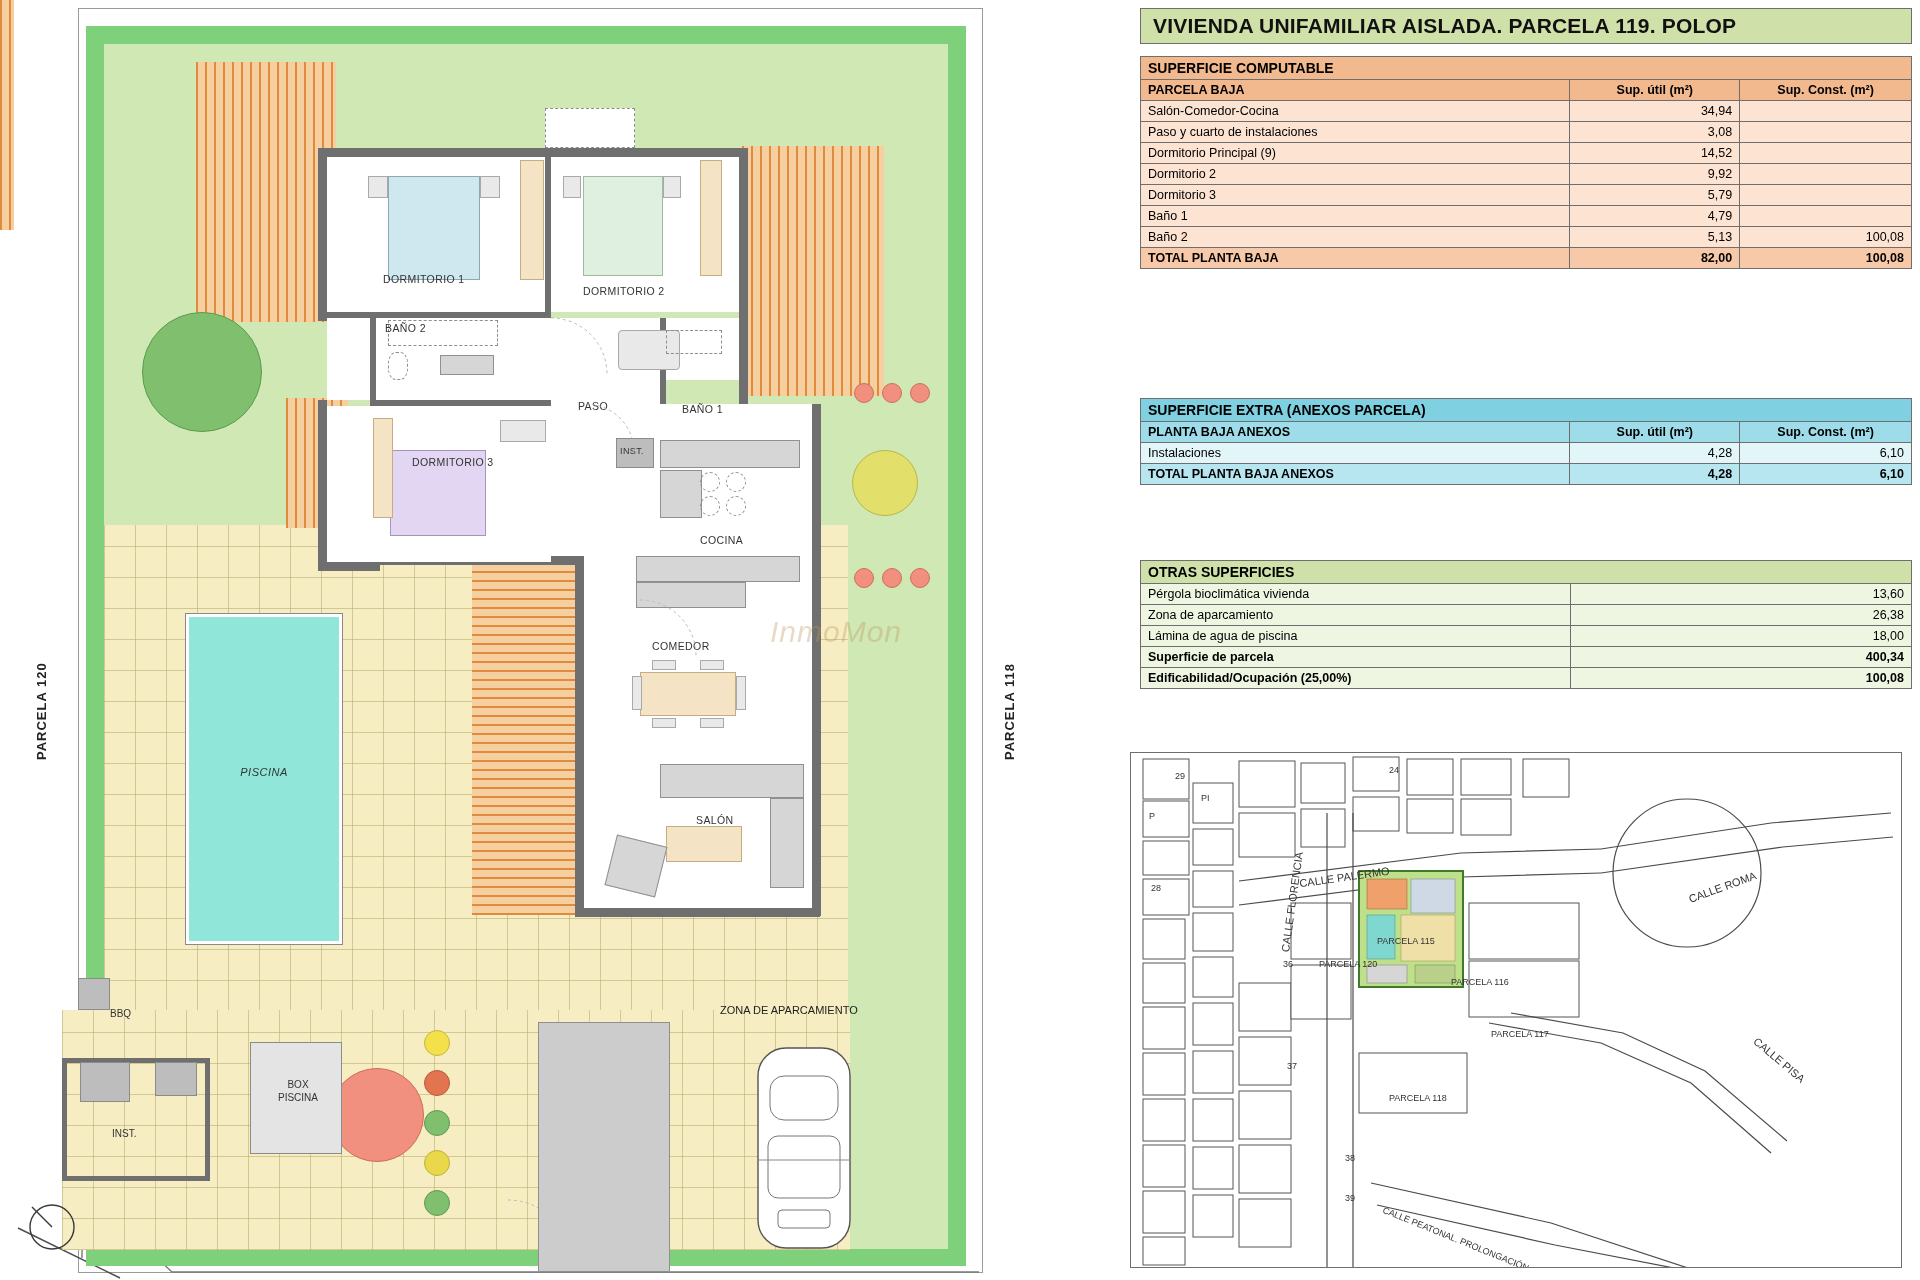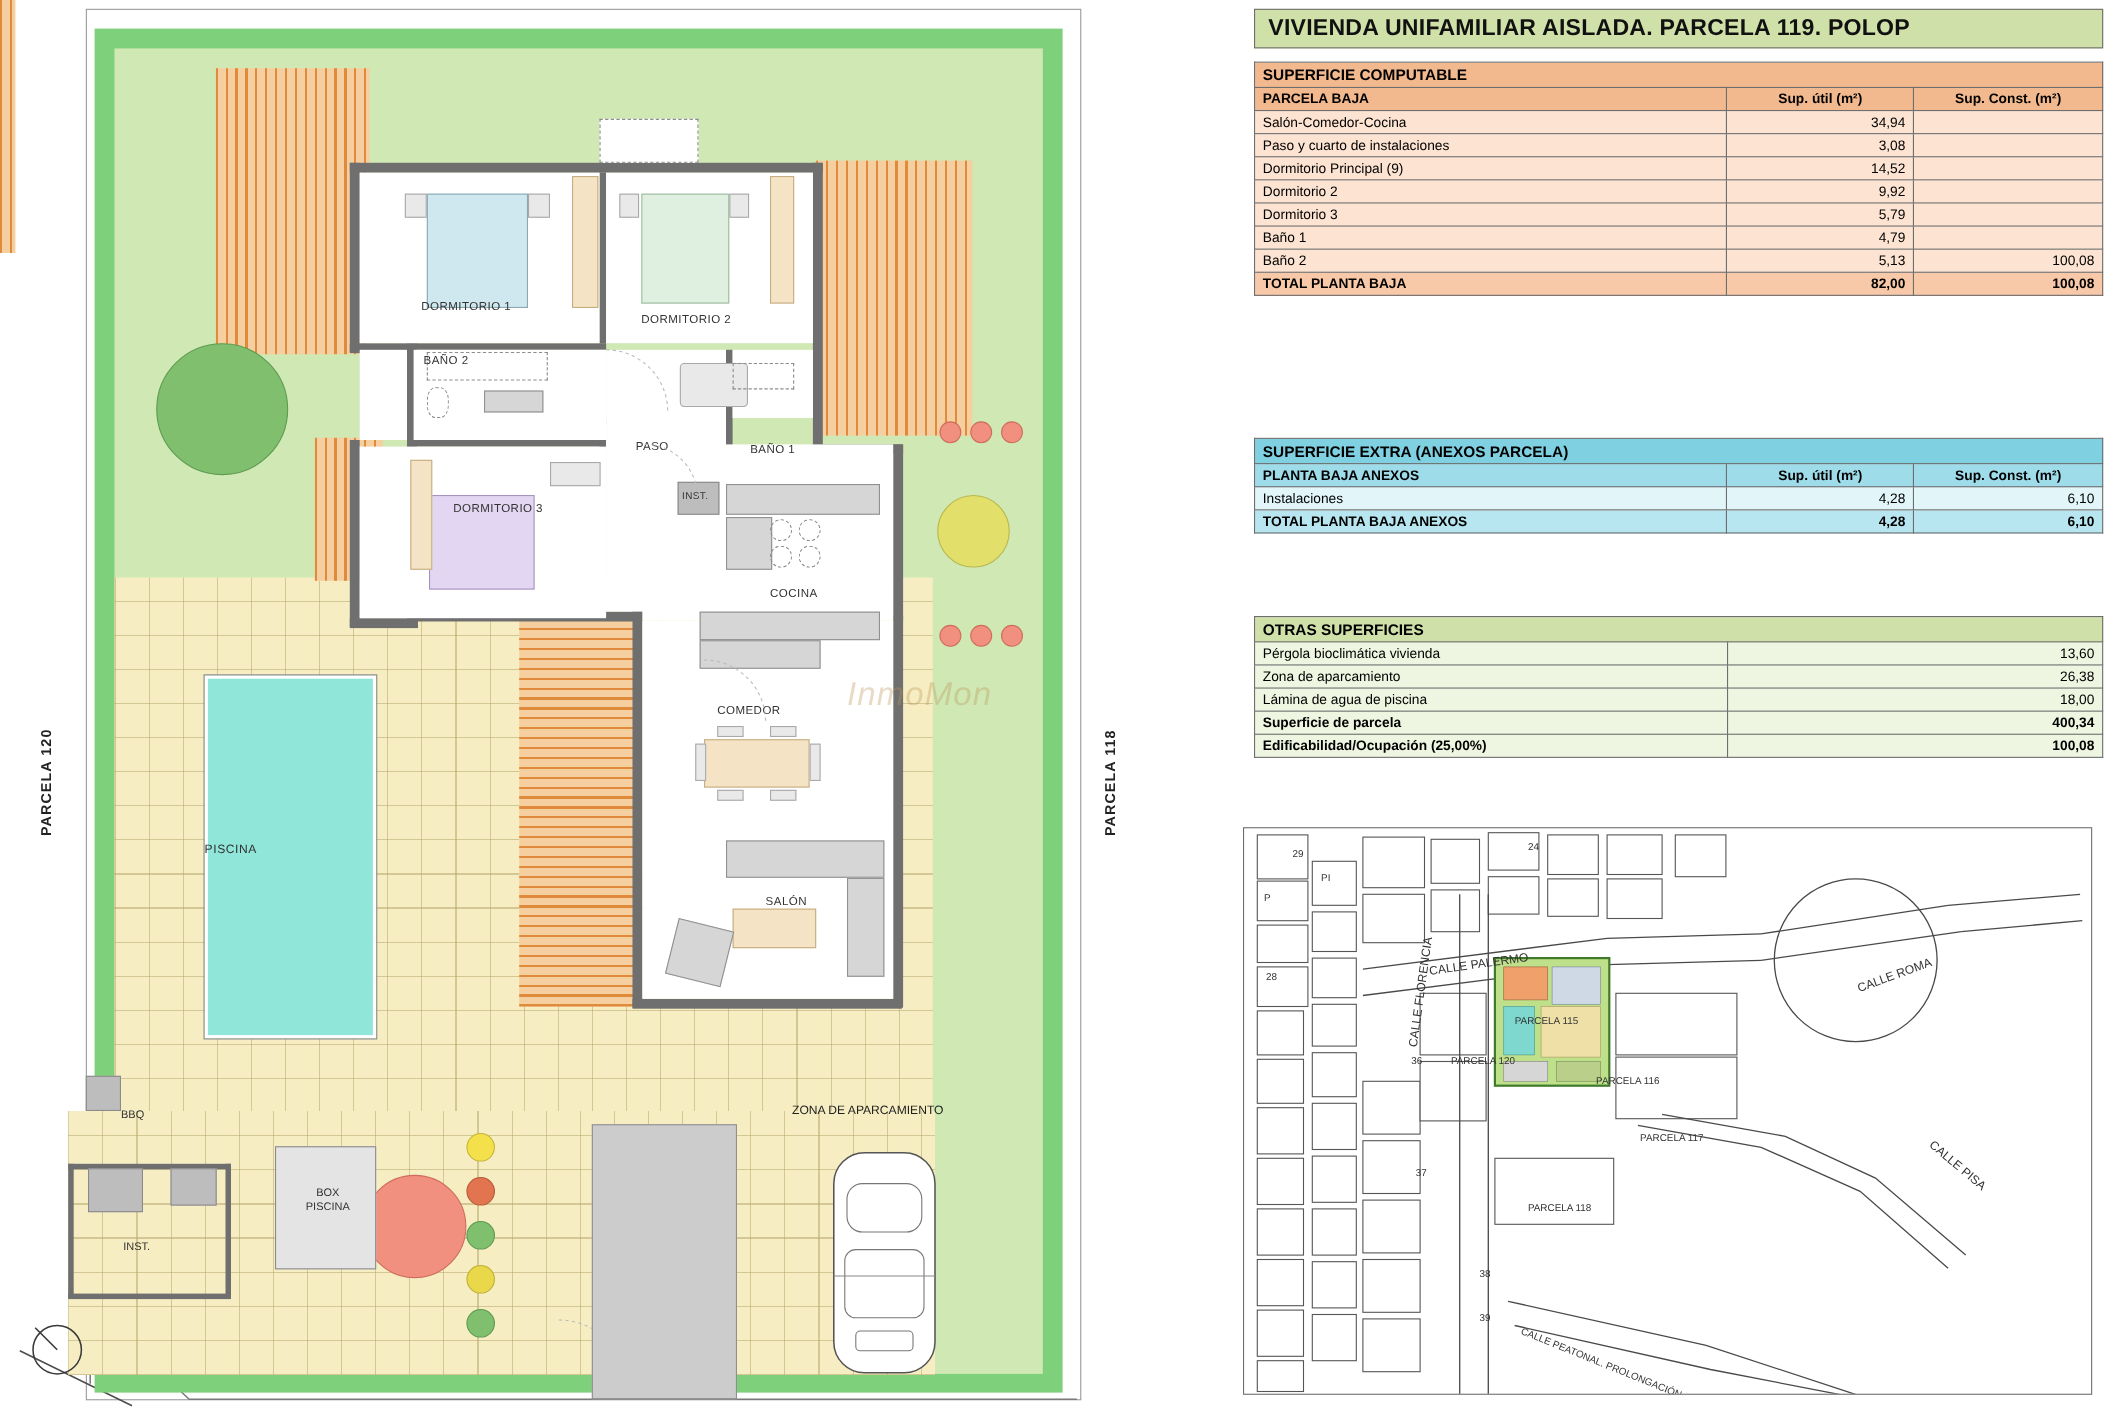--- a/index.html
+++ b/index.html
@@ -55,22 +55,22 @@
   .deck1 { position:absolute; left:196px; top:62px; width:140px; height:260px; }
   .deck2 { position:absolute; left:742px; top:146px; width:142px; height:250px; }
   .deck3 { position:absolute; left:286px; top:398px; width:62px; height:130px; }
   .deck4 { position:absolute; left:472px; top:560px; width:110px; height:355px; }
 
   
   .pool {
     position:absolute; left:186px; top:614px; width:156px; height:330px;
     background:#8fe6d9; border:3px solid #ffffff; outline:1px solid #8a8a8a;
   }
-  .pool-label { position:absolute; left:186px; top:766px; width:156px; text-align:left;
-    font-size:11px; color:#333; letter-spacing:.5px; }
+  .pool-label { position:absolute; left:186px; top:766px; width:156px; text-align:center;
+    font-size:11px; color:#333; letter-spacing:.5px;font-style:italic; }
 
   
   .circ { position:absolute; border-radius:50%; }
   .tree-green { background:#7fbf6e; border:1px solid #5e9a50; }
   .tree-yellow { background:#e2e06b; border:1px solid #b8b64c; }
   .tree-salmon { background:#f2907f; border:1px solid #cf6d5d; }
   .tree-olive { background:#8fb27a; border:1px solid #6d8e5c; }
 
   
   .wall { position:absolute; background:#6f6f6f; }
@@ -520,21 +520,21 @@
         <rect x="284" y="212" width="40" height="18" fill="#b9cf8a" stroke="#7d9356" stroke-width="0.6"></rect>
       </g>
     </svg>
 
     <div class="map-txt big" style="left:168px;top:118px;transform:rotate(-8deg);">CALLE PALERMO</div>
     <div class="map-txt big" style="left:556px;top:128px;transform:rotate(-20deg);">CALLE ROMA</div>
     <div class="map-txt big" style="left:148px;top:198px;transform:rotate(-82deg);transform-origin:left top;">CALLE FLORENCIA</div>
     <div class="map-txt big" style="left:628px;top:282px;transform:rotate(40deg);transform-origin:left top;">CALLE PISA</div>
     <div class="map-txt" style="left:254px;top:452px;transform:rotate(22deg);transform-origin:left top;">CALLE PEATONAL. PROLONGACIÓN CALLE PISA</div>
 
-    <div class="map-txt" style="left:246px;top:170px;">PARCELA 115</div>
+    <div class="map-txt" style="left:246px;top:183px;">PARCELA 115</div>
     <div class="map-txt" style="left:320px;top:224px;">PARCELA 116</div>
     <div class="map-txt" style="left:360px;top:276px;">PARCELA 117</div>
     <div class="map-txt" style="left:258px;top:340px;">PARCELA 118</div>
     <div class="map-txt" style="left:188px;top:206px;">PARCELA 120</div>
 
     <div class="map-txt" style="left:20px;top:130px;">28</div>
     <div class="map-txt" style="left:44px;top:18px;">29</div>
     <div class="map-txt" style="left:152px;top:206px;">36</div>
     <div class="map-txt" style="left:156px;top:308px;">37</div>
     <div class="map-txt" style="left:214px;top:400px;">38</div>

